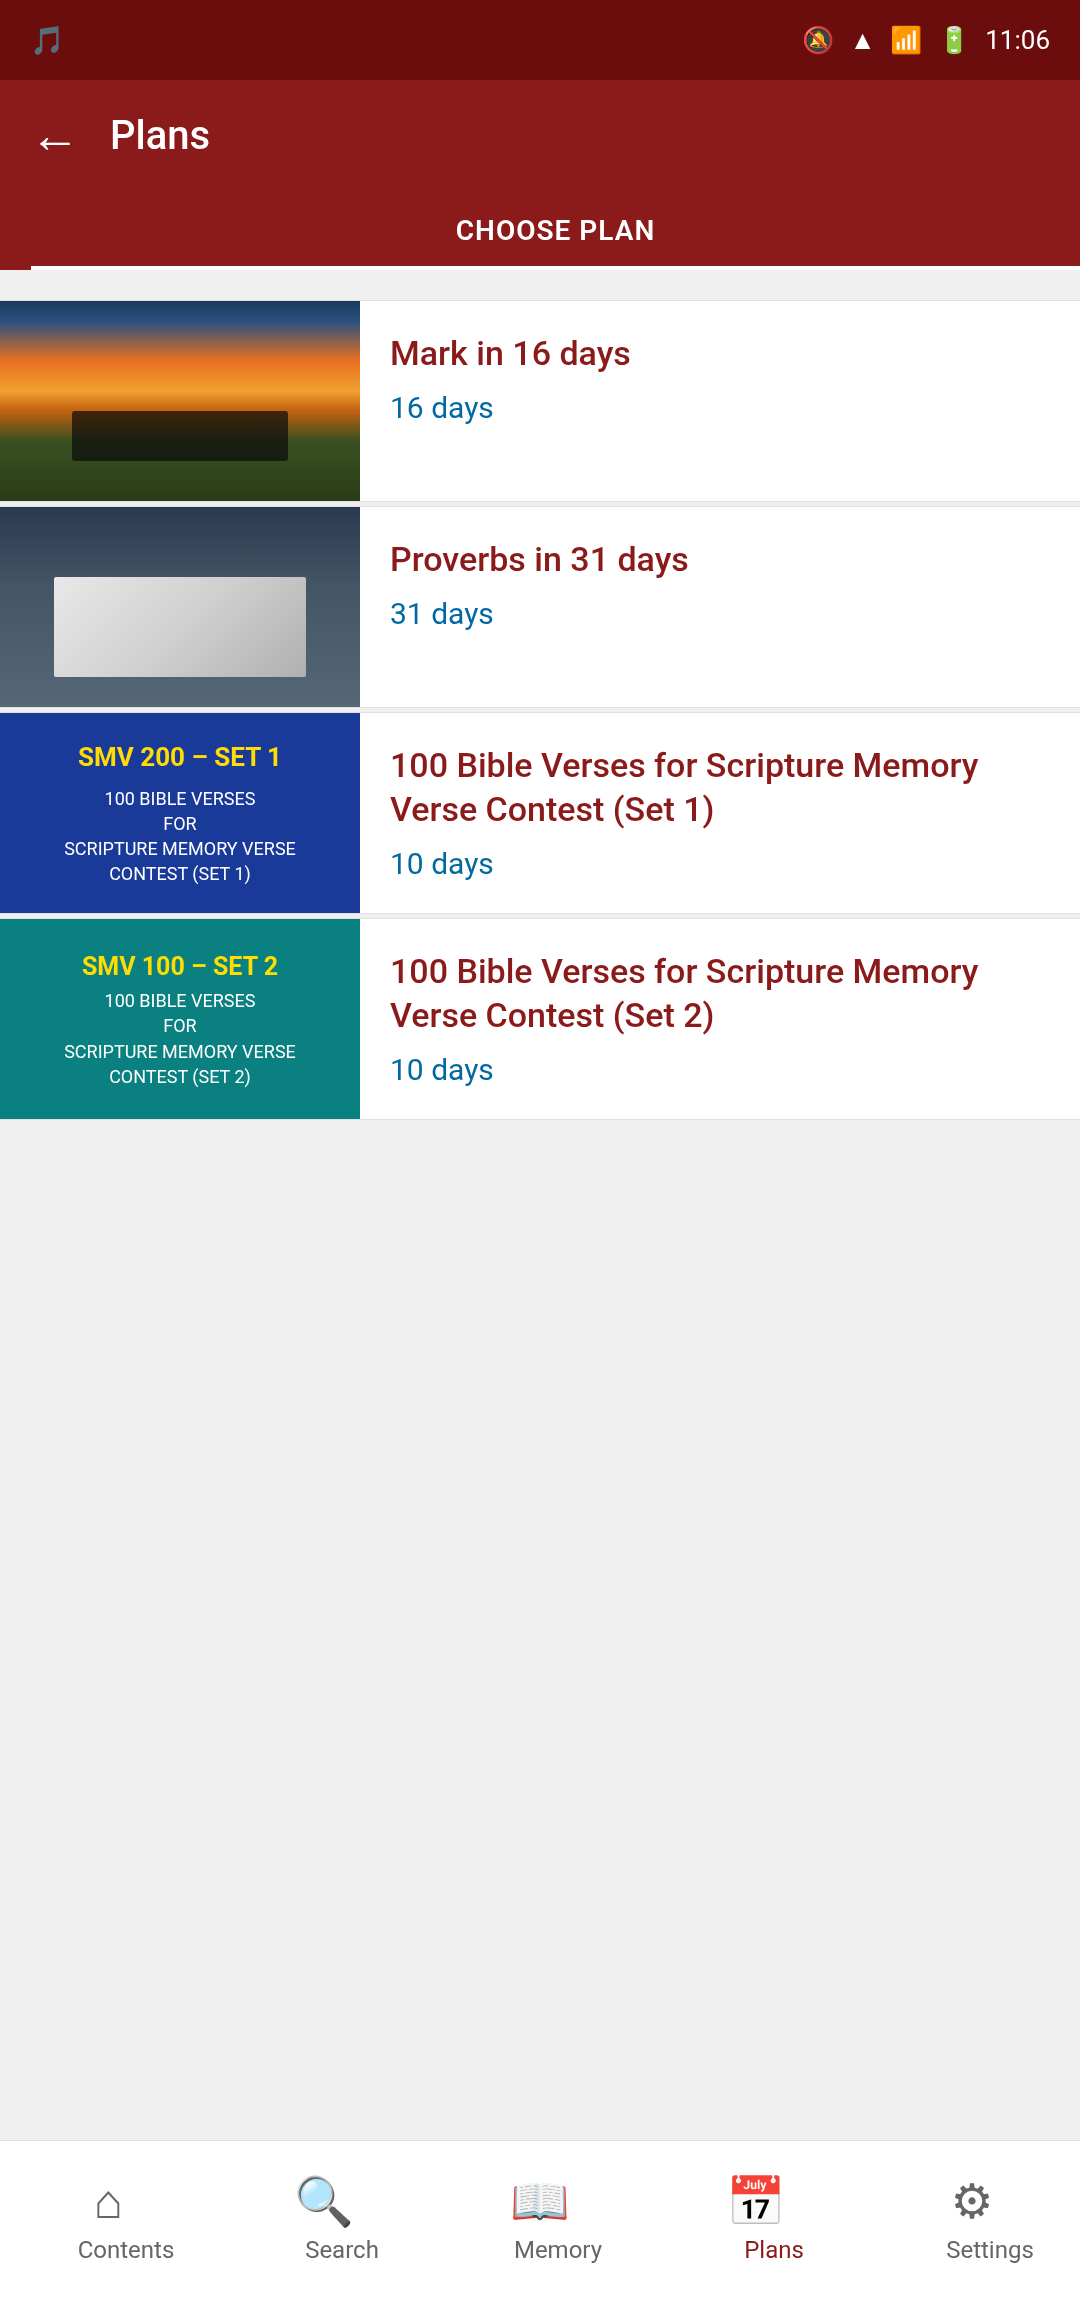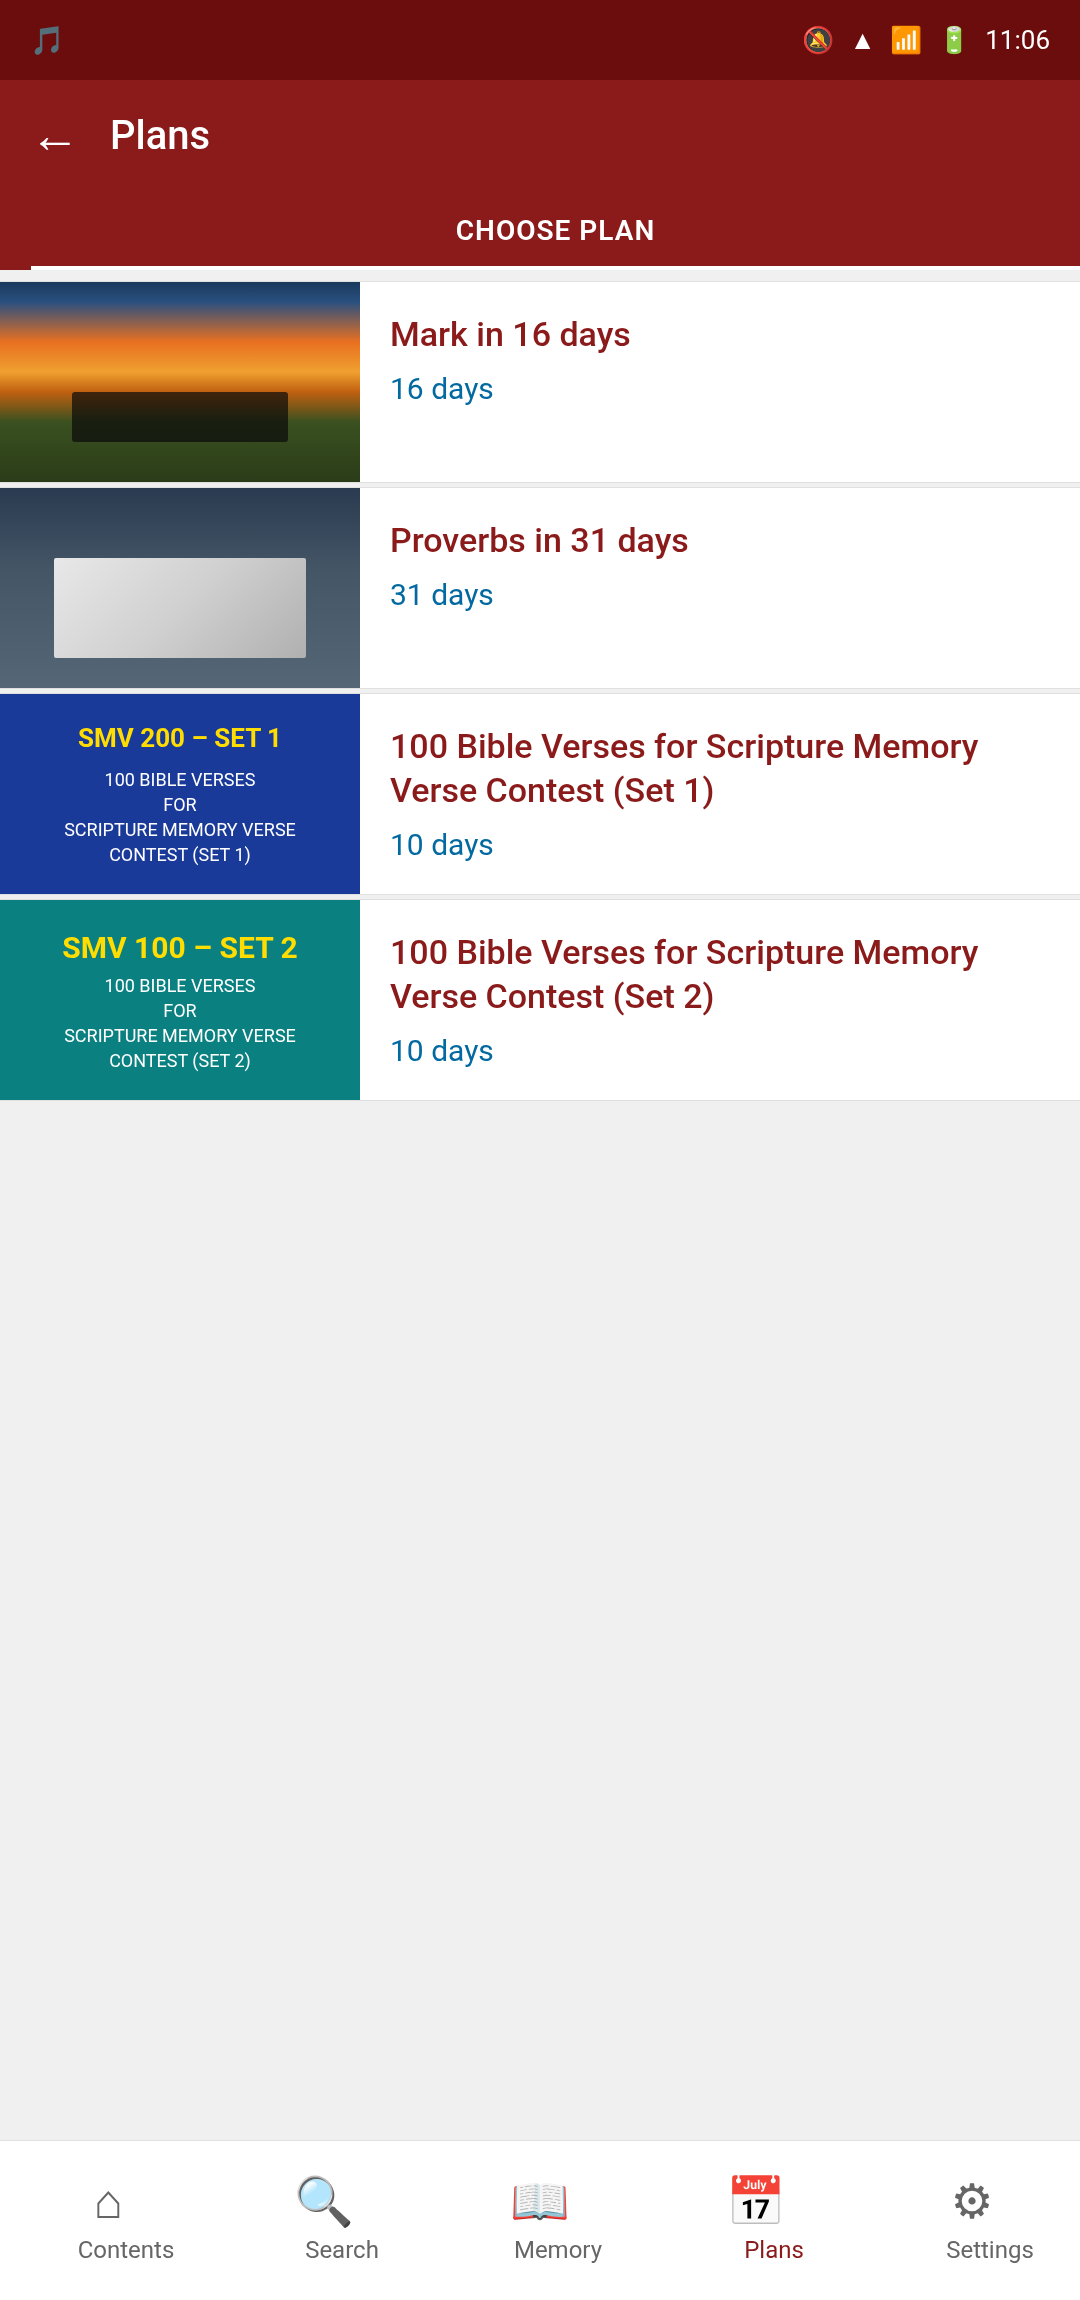--- a/index.html
+++ b/index.html
@@ -93,21 +93,21 @@
 
     
     .content {
       flex: 1;
       background: #f0f0f0;
       overflow-y: auto;
     }
 
     
     .plan-list {
-      padding: 11px 0;
+      padding: 30px 0;
     }
 
     .plan-item {
       background: white;
       margin-bottom: 4px;
       display: flex;
       align-items: stretch;
       min-height: 200px;
       cursor: pointer;
       border-top: 1px solid #e0e0e0;
@@ -330,21 +330,21 @@
       </div>
       <div class="plan-info">
         <div class="plan-title">100 Bible Verses for Scripture Memory Verse Contest (Set 1)</div>
         <div class="plan-days">10 days</div>
       </div>
     </div>
 
     <div class="plan-item">
       <div class="plan-thumbnail">
         <div class="thumb-smv2">
-          <div style="font-size:30px; margin-bottom:4px;">SMV 100 – SET 2</div>
+          <div style="font-size:25px; margin-bottom:4px;">SMV 100 – SET 2</div>
           <div style="font-size:18px; font-weight:400; color:white; white-space: pre-line;">100 BIBLE VERSES
 FOR
 SCRIPTURE MEMORY VERSE
 CONTEST (SET 2)</div>
         </div>
       </div>
       <div class="plan-info">
         <div class="plan-title">100 Bible Verses for Scripture Memory Verse Contest (Set 2)</div>
         <div class="plan-days">10 days</div>
       </div>

